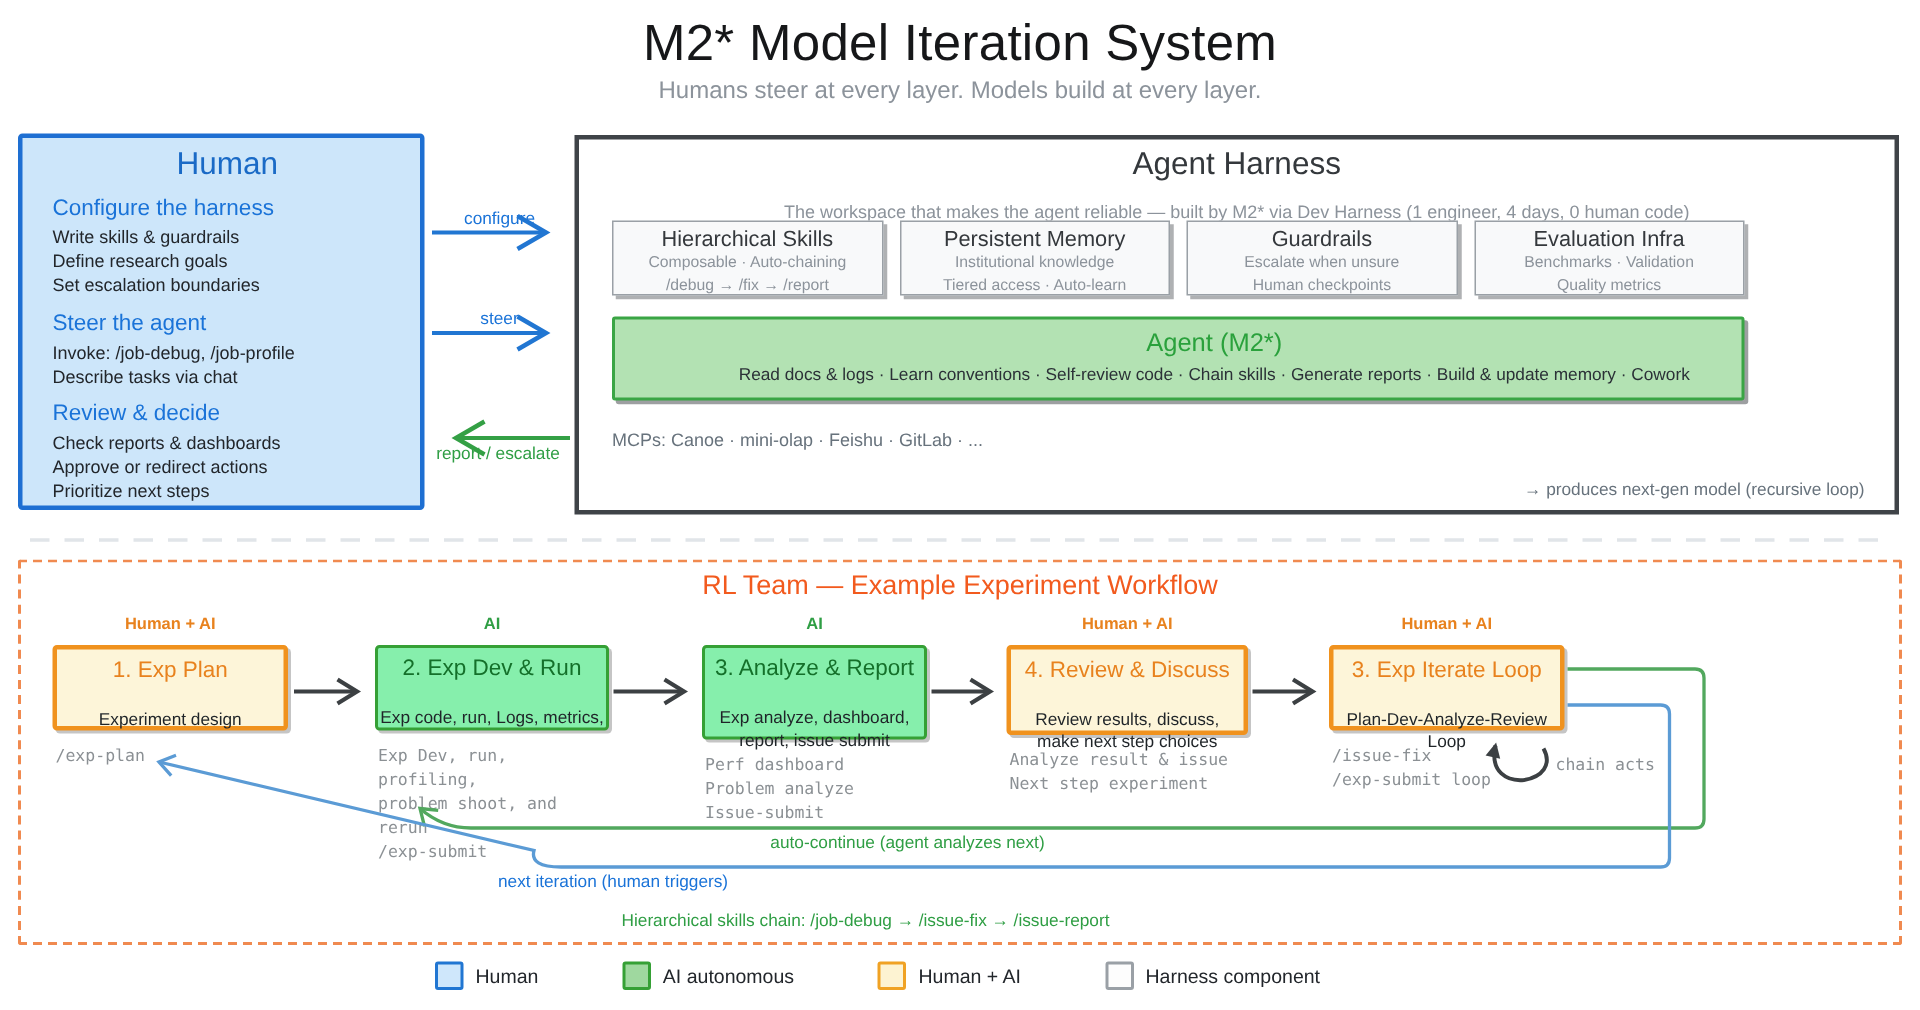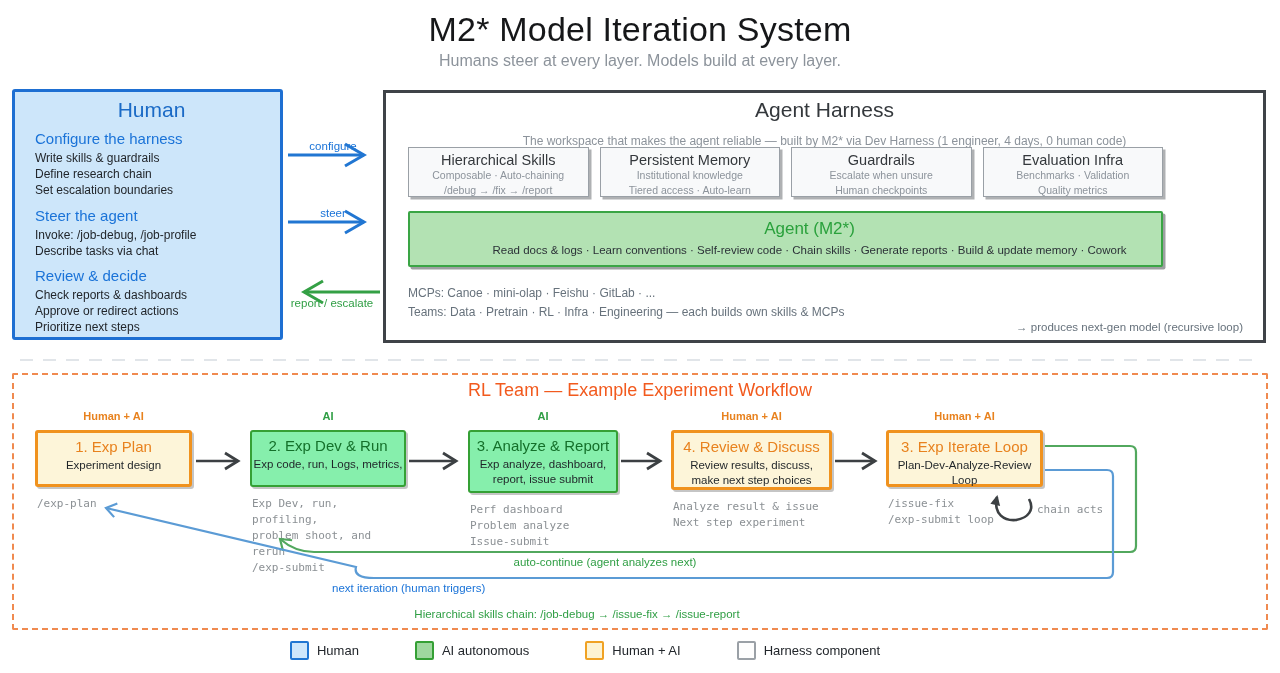--- a/index.html
+++ b/index.html
@@ -55,21 +55,21 @@
   .mode{text-align:center;font-size:11px;font-weight:700;height:16px;}
   .mode-humanai{color:#e8821e}.mode-ai{color:#2f9e44}
   .stepbox{margin-top:4px;box-sizing:border-box;border-radius:3px;text-align:center;padding-top:5px;}
   .box-humanai{background:#fdf5d9;border:3px solid #f0921e;box-shadow:2px 2px 0 rgba(150,150,150,.55);}
   .box-ai{background:#86efac;border:2.5px solid #35a035;box-shadow:2px 2px 0 rgba(140,140,140,.5);}
   .s1 .stepbox{height:57px}.s2 .stepbox{height:57px}.s3 .stepbox{height:63px}
   .s4 .stepbox{height:60px}.s5 .stepbox{height:57px}
   .step-title{font-size:15px;}
   .box-humanai .step-title{color:#e8821e}
   .box-ai .step-title{color:#14702a}
-  .step-body{font-size:11.5px;color:#1f2428;line-height:1.3;white-space:pre-line;margin-top:3px;}
+  .step-body{font-size:11.5px;color:#1f2428;line-height:1.3;white-space:pre-line;margin-top:18px;}
   .step-note{margin:9px 0 0 2px;font-family:"DejaVu Sans Mono",monospace;font-size:11px;
              color:#8b9094;line-height:1.45;white-space:pre-line;text-align:left;}
   .chain-acts{position:absolute;left:1037px;top:503px;font-family:"DejaVu Sans Mono",monospace;
               font-size:11px;color:#8b9094;}
   .auto-continue{position:absolute;left:460px;top:556px;width:290px;text-align:center;
                  font-size:11.5px;color:#2f9e44;}
   .next-iteration{position:absolute;left:332px;top:582px;font-size:11.5px;color:#1a73d8;}
   .skills-chain{position:absolute;left:12px;top:608px;width:1130px;text-align:center;
                 font-size:11.5px;color:#2f9e44;}
 
@@ -92,21 +92,21 @@
 <div class="page">
 
   <div class="main-title">M2* Model Iteration System</div>
   <div class="main-subtitle">Humans steer at every layer. Models build at every layer.</div>
 
   <div class="human-box">
     <div class="human-title">Human</div>
     <div>
       <div class="hsec-h">Configure the harness</div>
       <div class="hsec-i">Write skills &amp; guardrails</div>
-      <div class="hsec-i">Define research chain</div>
+      <div class="hsec-i">Define research goals</div>
       <div class="hsec-i">Set escalation boundaries</div>
     </div>
     <div>
       <div class="hsec-h">Steer the agent</div>
       <div class="hsec-i">Invoke: /job-debug, /job-profile</div>
       <div class="hsec-i">Describe tasks via chat</div>
     </div>
     <div>
       <div class="hsec-h">Review &amp; decide</div>
       <div class="hsec-i">Check reports &amp; dashboards</div>
@@ -142,21 +142,20 @@
         <div class="component-title">Evaluation Infra</div>
         <div class="component-line">Benchmarks · Validation</div>
         <div class="component-line">Quality metrics</div>
       </div>
     </div>
     <div class="agent-inner">
       <div class="agent-title">Agent (M2*)</div>
       <div class="agent-caps">Read docs &amp; logs  ·  Learn conventions  ·  Self-review code  ·  Chain skills  ·  Generate reports  ·  Build &amp; update memory  ·  Cowork</div>
     </div>
     <div class="mcps-line">MCPs: Canoe · mini-olap · Feishu · GitLab · ...</div>
-    <div class="teams-line">Teams: Data · Pretrain · RL · Infra · Engineering  —  each builds own skills &amp; MCPs</div>
     <div class="harness-note">→ produces next-gen model (recursive loop)</div>
   </div>
 
   <div class="rl-box"></div>
   <div class="rl-title">RL Team — Example Experiment Workflow</div>
 
   <div class="step s1">
     <div class="mode mode-humanai">Human + AI</div>
     <div class="stepbox box-humanai">
       <div class="step-title">1. Exp Plan</div>

